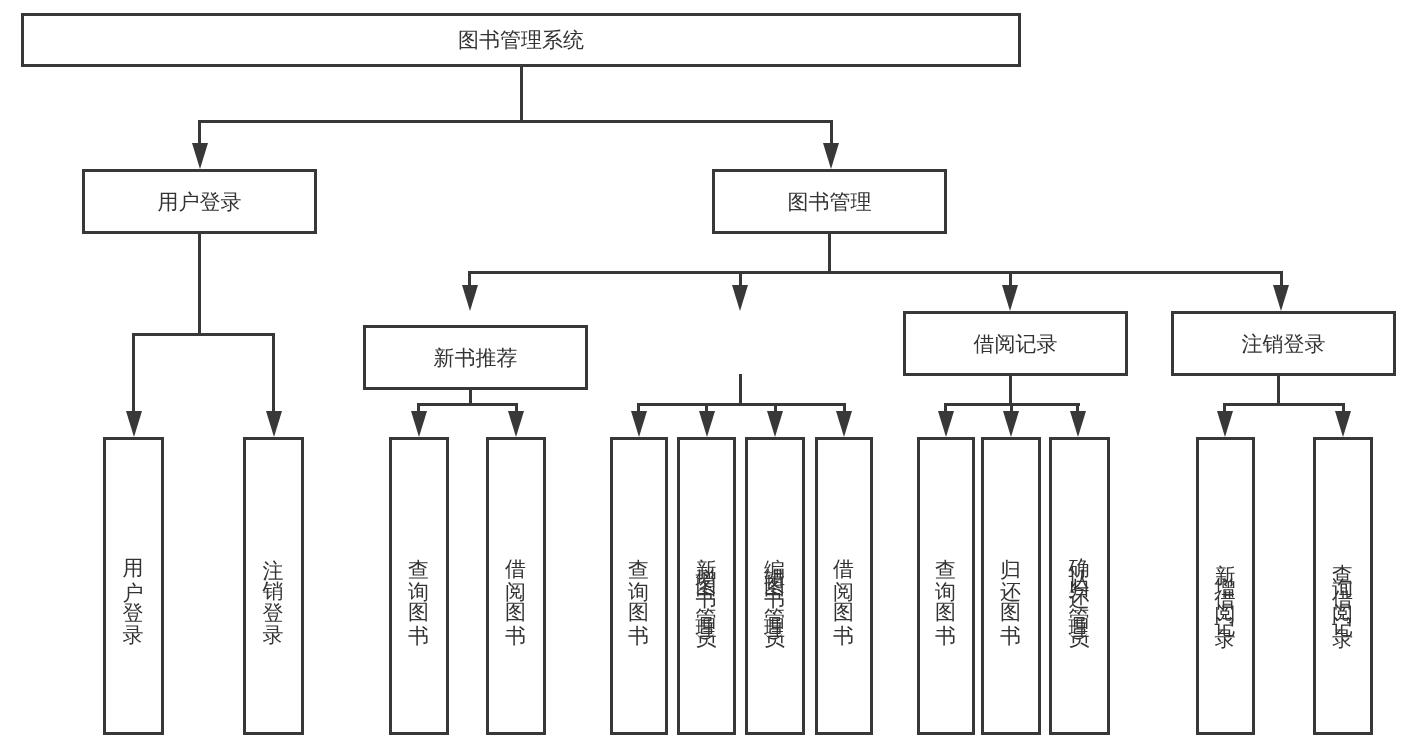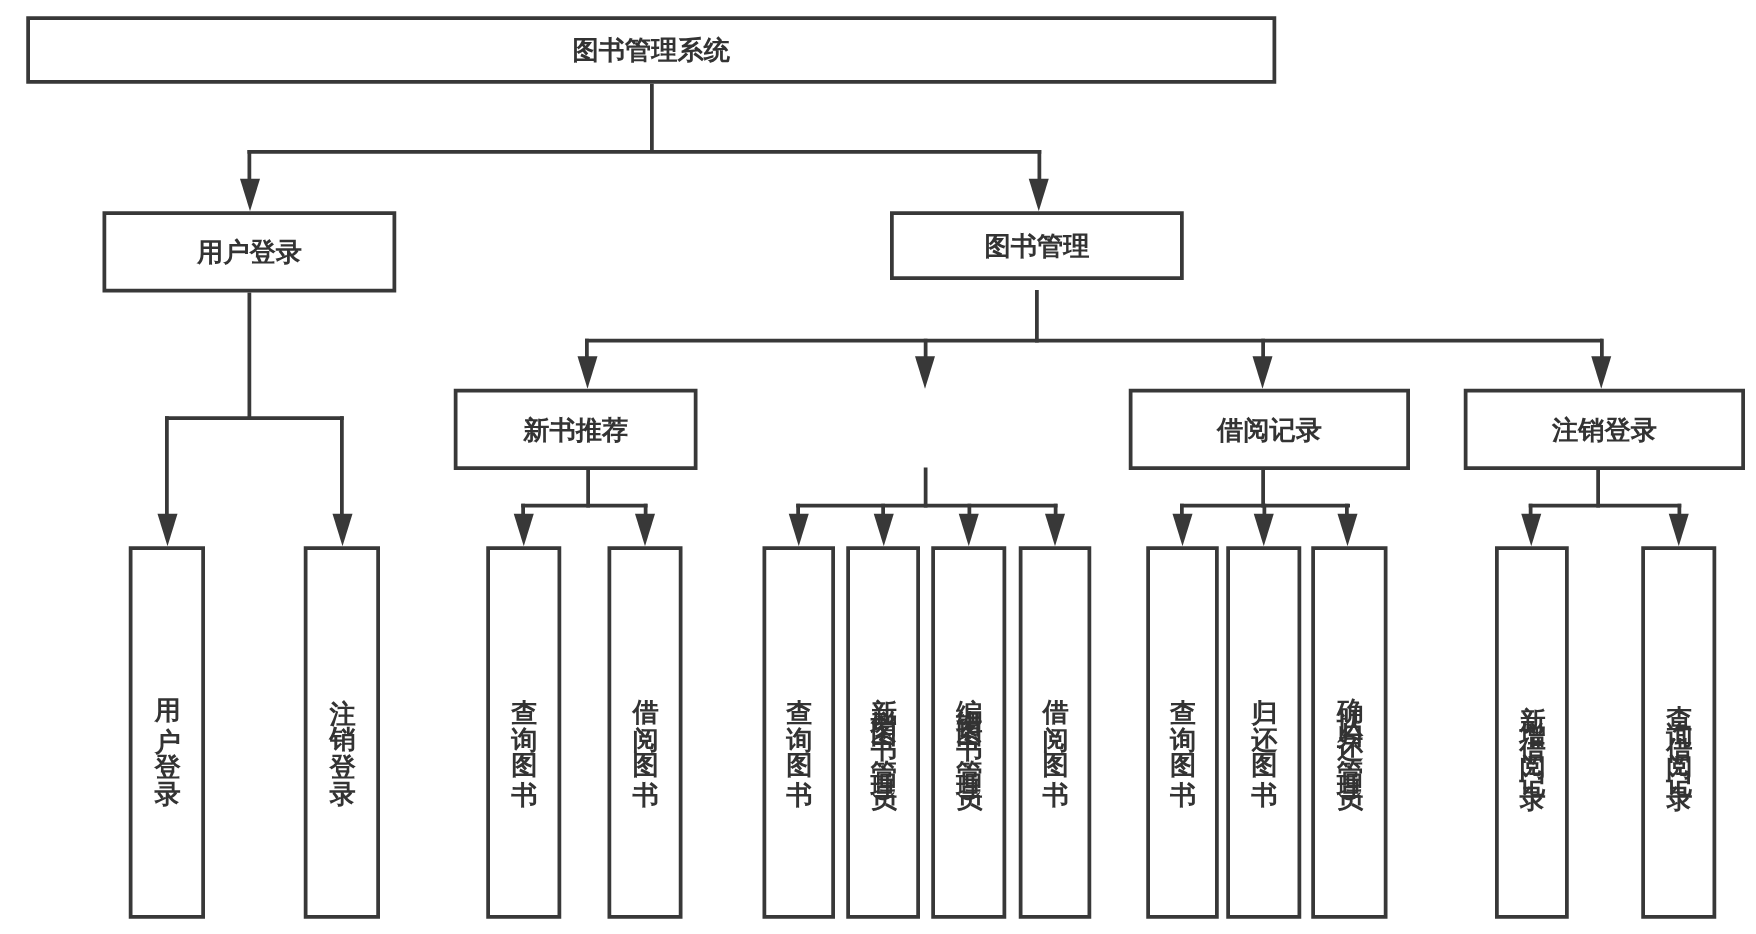--- a/index.html
+++ b/index.html
@@ -14,21 +14,20 @@
     font-family:"Liberation Sans", sans-serif;
     overflow:hidden;
   }
   .box{
     position:absolute;
     background:#ffffff;
     border:3px solid var(--line);
     box-sizing:border-box;
     display:flex;align-items:center;justify-content:center;
     z-index:2;
-    font-weight:bold;
   }
   .box .label{
     color:var(--text);
     font-size:21px;
     white-space:nowrap;
   }
   .leaf .v-label{
     writing-mode:vertical-rl;
     text-orientation:mixed;
     color:var(--text);
@@ -57,25 +56,25 @@
 
 <div id="canvas">
 
   <div class="box" style="left:21px;top:13px;width:1000px;height:54px">
     <span class="label">图书管理系统</span>
   </div>
 
   <div class="box" style="left:82px;top:169px;width:235px;height:65px">
     <span class="label">用户登录</span>
   </div>
-  <div class="box" style="left:712px;top:169px;width:235px;height:55px">
+  <div class="box" style="left:712px;top:169px;width:235px;height:65px">
     <span class="label">图书管理</span>
   </div>
 
-  <div class="box" style="left:363px;top:311px;width:195px;height:65px">
+  <div class="box" style="left:363px;top:325px;width:225px;height:65px">
     <span class="label">新书推荐</span>
   </div>
   <div class="box" style="left:903px;top:311px;width:225px;height:65px">
     <span class="label">借阅记录</span>
   </div>
   <div class="box" style="left:1171px;top:311px;width:225px;height:65px">
     <span class="label">注销登录</span>
   </div>
 
   <div class="box leaf" style="left:103px;top:437px;width:61px;height:298px">

